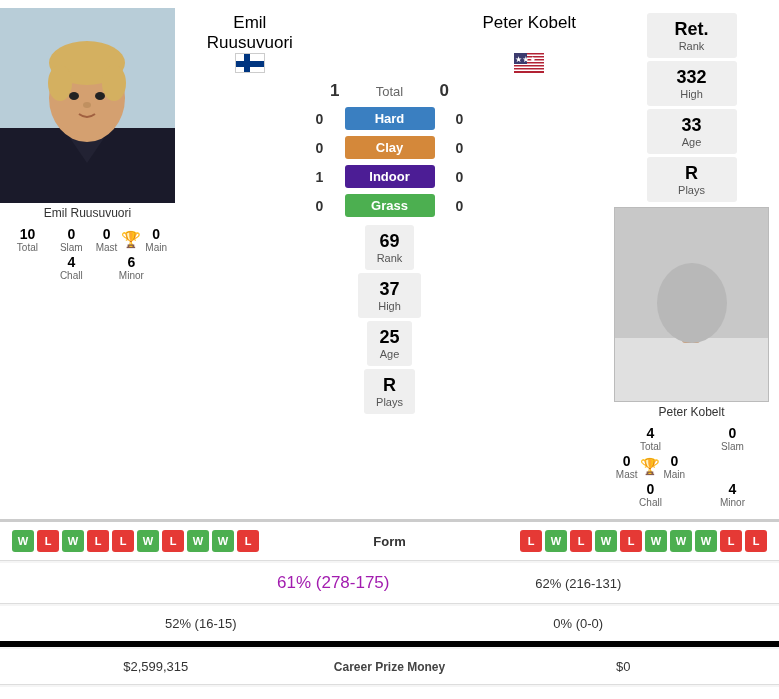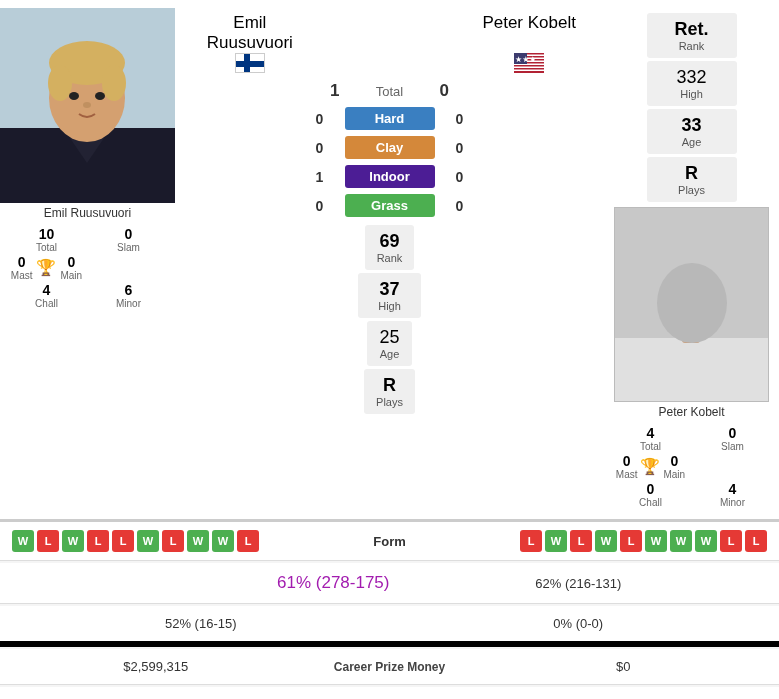--- a/index.html
+++ b/index.html
@@ -64,21 +64,21 @@
           <ellipse cx="100" cy="88" rx="5" ry="4" fill="#222"></ellipse>
 
           <ellipse cx="87" cy="97" rx="4" ry="3" fill="#c09060"></ellipse>
 
           <path d="M79,106 Q87,112 95,106" stroke="#a06040" stroke-width="2" fill="none"></path>
         </svg>
       </div>
 
       <div style="text-align:center; font-size:12px; color:#333; padding:3px 0;">Emil Ruusuvuori</div>
 
-      <div style="display:grid; grid-template-columns:1fr 1fr; padding:3px 8px; gap:1px 5px;">
+      <div style="display:grid; grid-template-columns:1fr 1fr 1fr; padding:3px 8px; gap:1px 5px;">
         <div style="text-align:center;">
           <div style="font-size:14px;font-weight:bold;">10</div>
           <div style="font-size:10px;color:#666;">Total</div>
         </div>
         <div style="text-align:center;">
           <div style="font-size:14px;font-weight:bold;">0</div>
           <div style="font-size:10px;color:#666;">Slam</div>
         </div>
         <div style="text-align:center; display:flex; align-items:center; justify-content:center; gap:4px;">
           <div>
@@ -179,41 +179,41 @@
         </div>
       </div>
       <div style="display:flex; gap:0; width:100%; justify-content:space-around; margin-top:3px;">
         <div style="background:#efefef;border-radius:3px;text-align:center;padding:6px 20px;">
           <div style="font-size:18px;font-weight:bold;">37</div>
           <div style="font-size:11px;color:#555;">High</div>
         </div>
       </div>
       <div style="display:flex; gap:0; width:100%; justify-content:space-around; margin-top:3px;">
         <div style="background:#efefef;border-radius:3px;text-align:center;padding:6px 12px;">
-          <div style="font-size:18px;font-weight:normal;">25</div>
+          <div style="font-size:18px;font-weight:bold;">25</div>
           <div style="font-size:11px;color:#555;">Age</div>
         </div>
       </div>
       <div style="display:flex; gap:0; width:100%; justify-content:space-around; margin-top:3px;">
         <div style="background:#efefef;border-radius:3px;text-align:center;padding:6px 12px;">
           <div style="font-size:18px;font-weight:bold;">R</div>
           <div style="font-size:11px;color:#555;">Plays</div>
         </div>
       </div>
     </div>
 
     <div style="width:175px; flex-shrink:0; display:flex; flex-direction:column;">
 
       <div style="display:flex; flex-direction:column; gap:3px; padding:5px 5px; align-items:center;">
         <div style="background:#efefef;border-radius:3px;text-align:center;padding:6px 12px;min-width:90px;">
           <div style="font-size:18px;font-weight:bold;">Ret.</div>
           <div style="font-size:11px;color:#555;">Rank</div>
         </div>
         <div style="background:#efefef;border-radius:3px;text-align:center;padding:6px 12px;min-width:90px;">
-          <div style="font-size:18px;font-weight:normal;">332</div>
+          <div style="font-size:18px;font-weight:bold;">332</div>
           <div style="font-size:11px;color:#555;">High</div>
         </div>
         <div style="background:#efefef;border-radius:3px;text-align:center;padding:6px 12px;min-width:90px;">
           <div style="font-size:18px;font-weight:bold;">33</div>
           <div style="font-size:11px;color:#555;">Age</div>
         </div>
         <div style="background:#efefef;border-radius:3px;text-align:center;padding:6px 12px;min-width:90px;">
           <div style="font-size:18px;font-weight:bold;">R</div>
           <div style="font-size:11px;color:#555;">Plays</div>
         </div>

